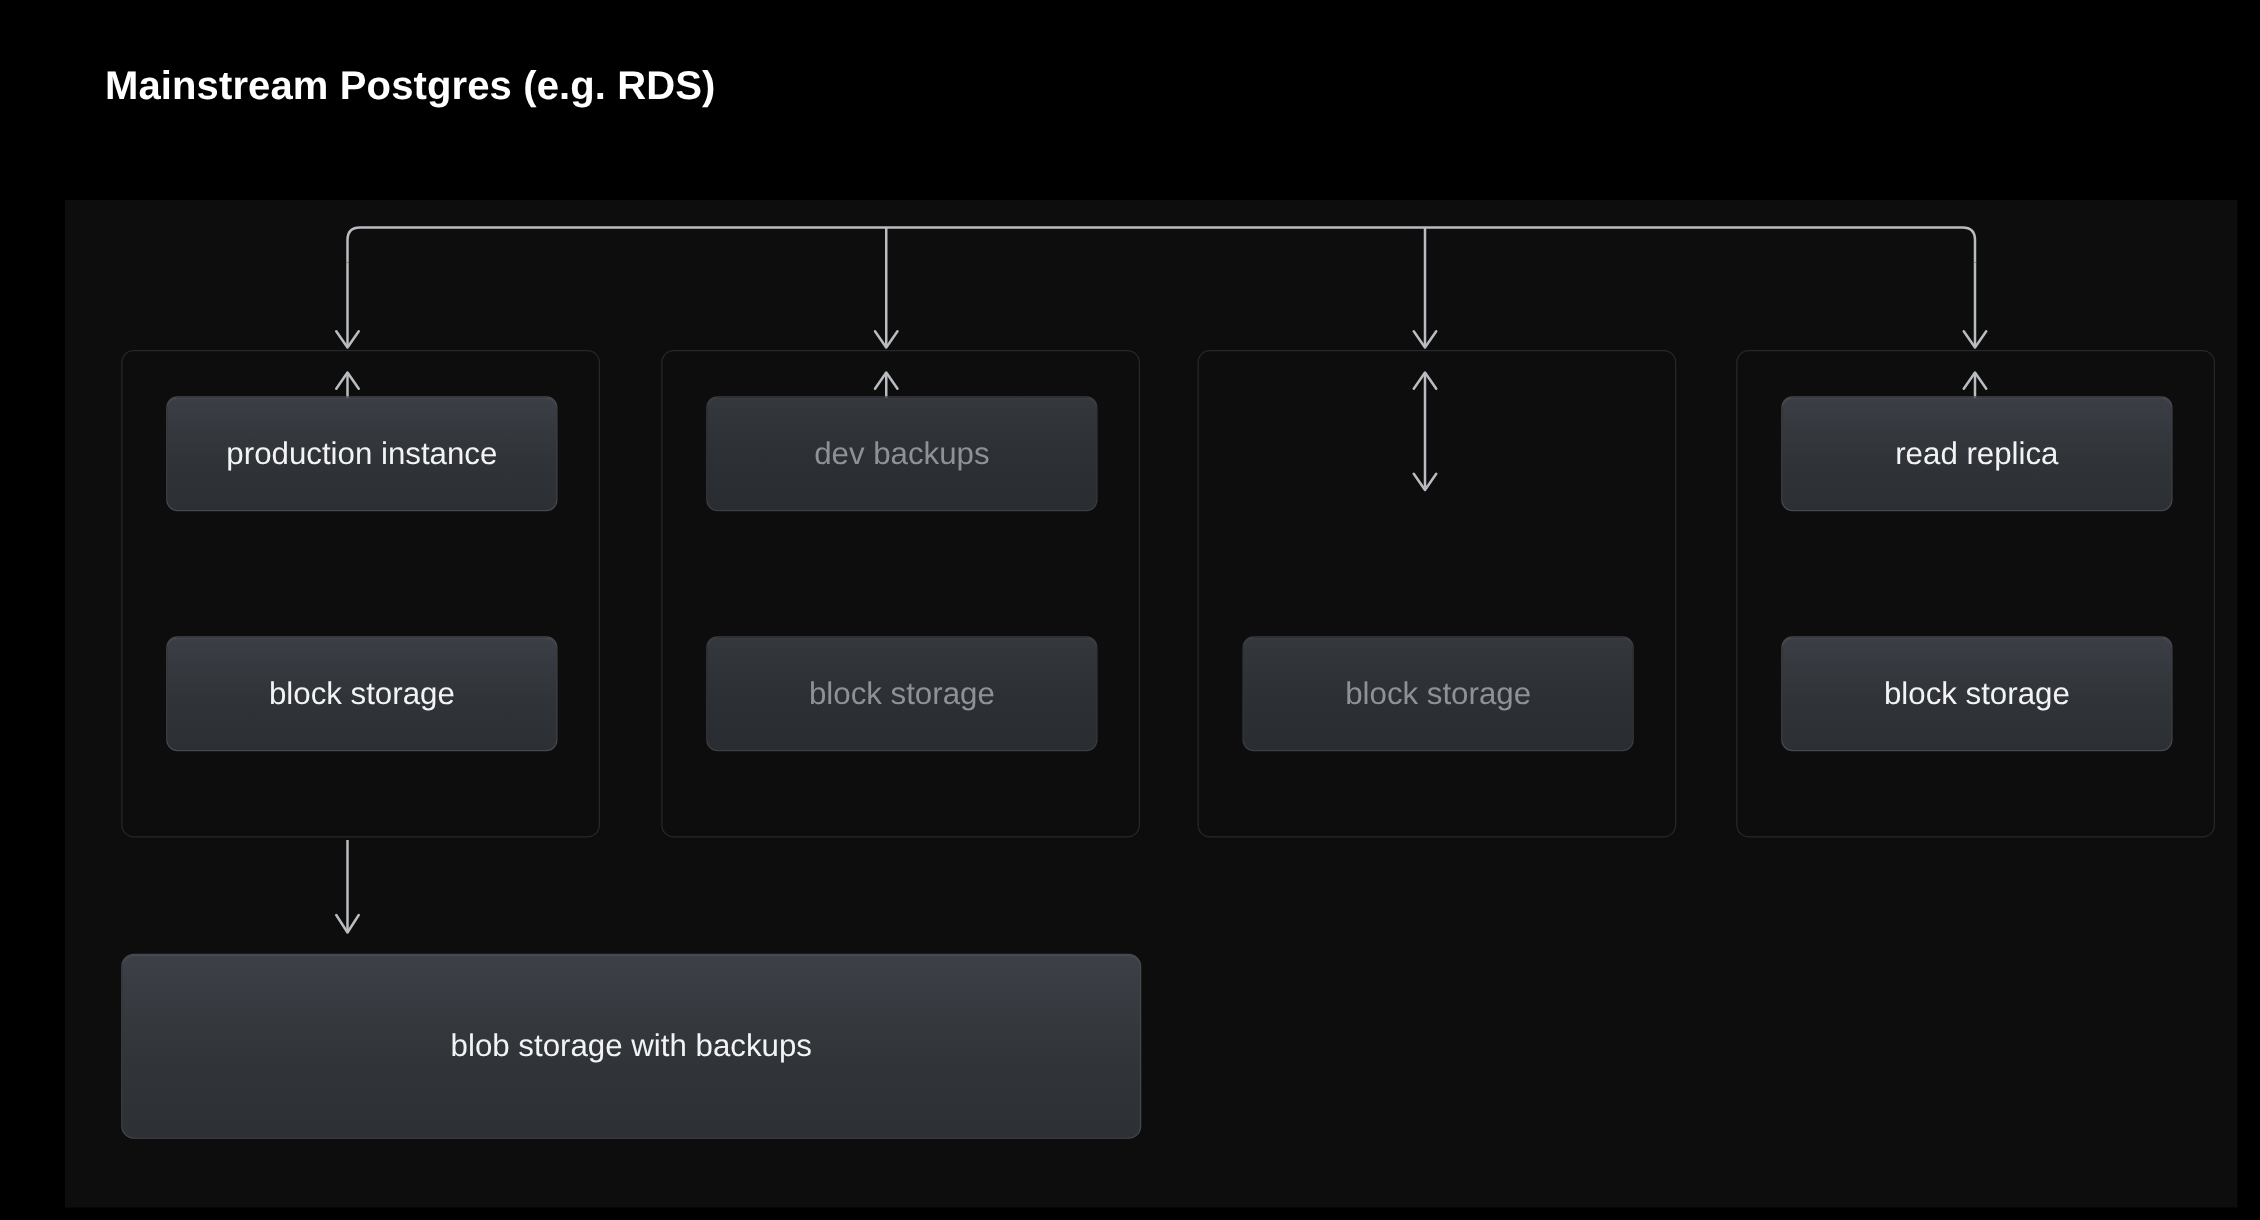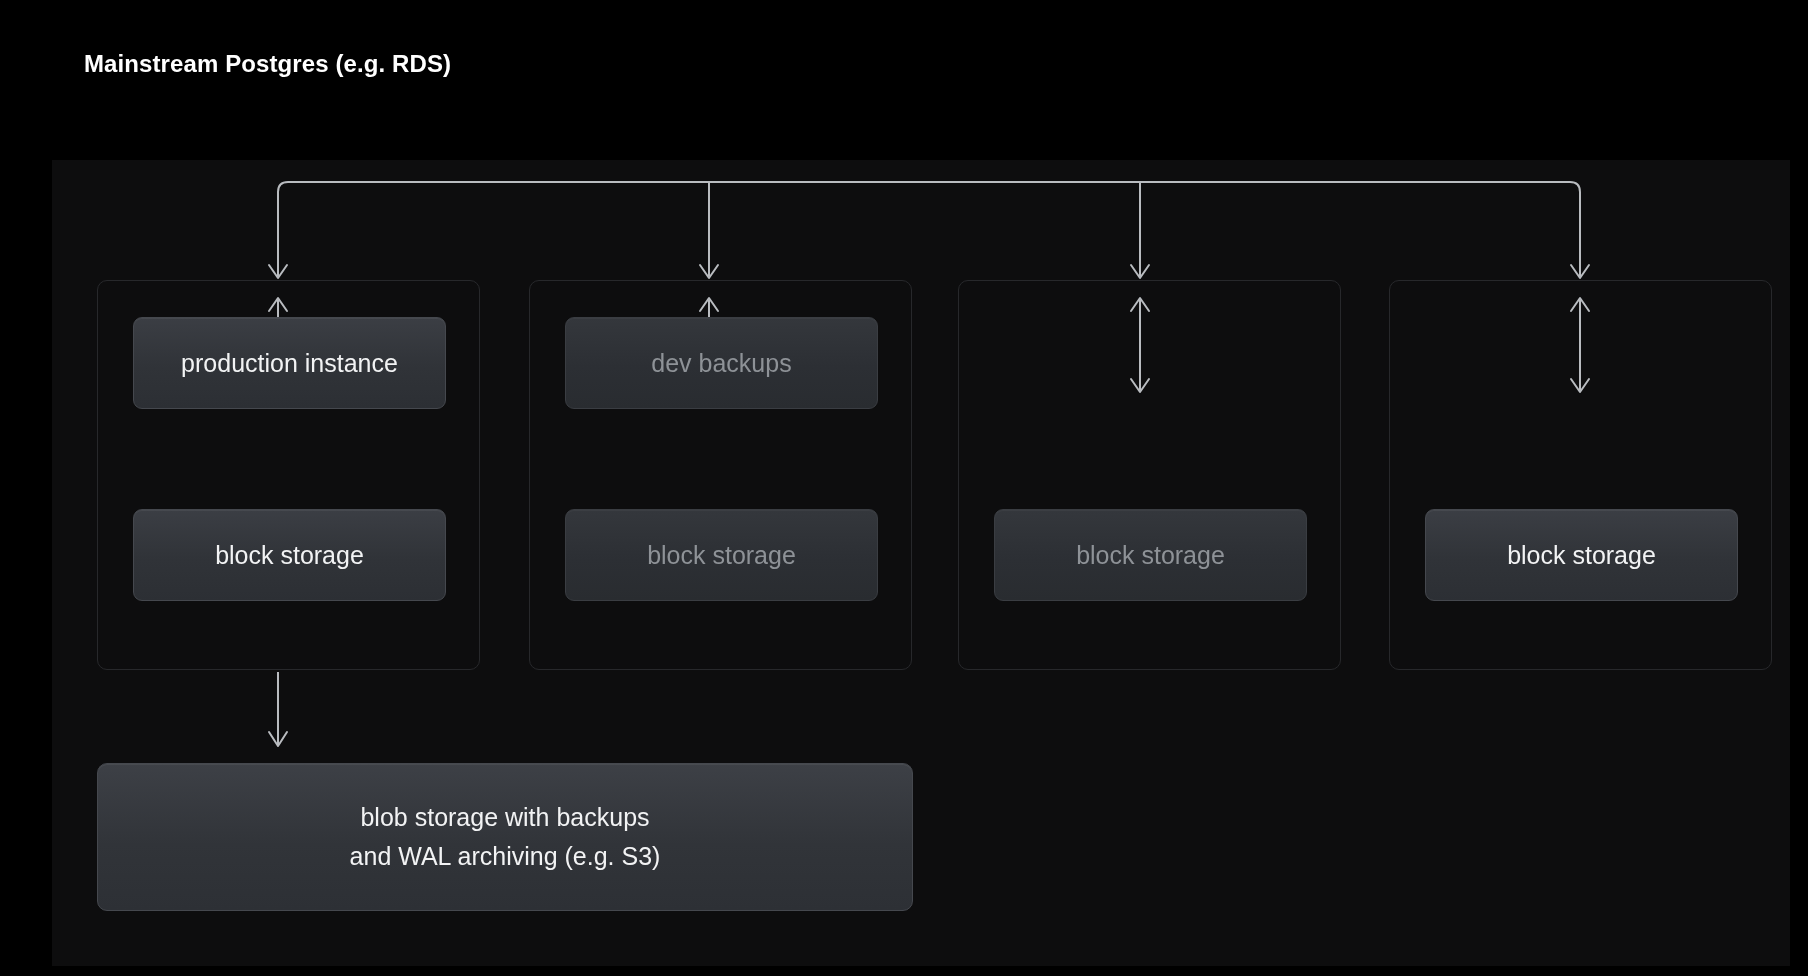--- a/index.html
+++ b/index.html
@@ -22,21 +22,21 @@
     width: 1808px;
     height: 976px;
     background: #000000;
   }
 
   
   #page-title {
     position: absolute;
     left: 84px;
     top: 50px;
-    font-size: 24px;
+    font-size: 32px;
     font-weight: 700;
     letter-spacing: 0.1px;
     color: #ffffff;
     white-space: nowrap;
   }
 
   
   #diagram-panel {
     position: absolute;
     left: 52px;
@@ -190,22 +190,22 @@
     <div class="column-group col-2 dimmed">
       <div class="node-card instance-card">dev backups</div>
       <div class="node-card storage-card">block storage</div>
     </div>
 
     <div class="column-group col-3 dimmed">
       <div class="node-card storage-card">block storage</div>
     </div>
 
     <div class="column-group col-4">
+      <div class="node-card instance-card">read replica</div>
       <div class="node-card storage-card">block storage</div>
     </div>
 
     <div id="blob-storage-box">
       <span class="blob-line">blob storage with backups</span>
-      <span class="blob-line">and WAL archiving (e.g. S3)</span>
     </div>
 
   </div>
 </div>
 
 </body></html>

